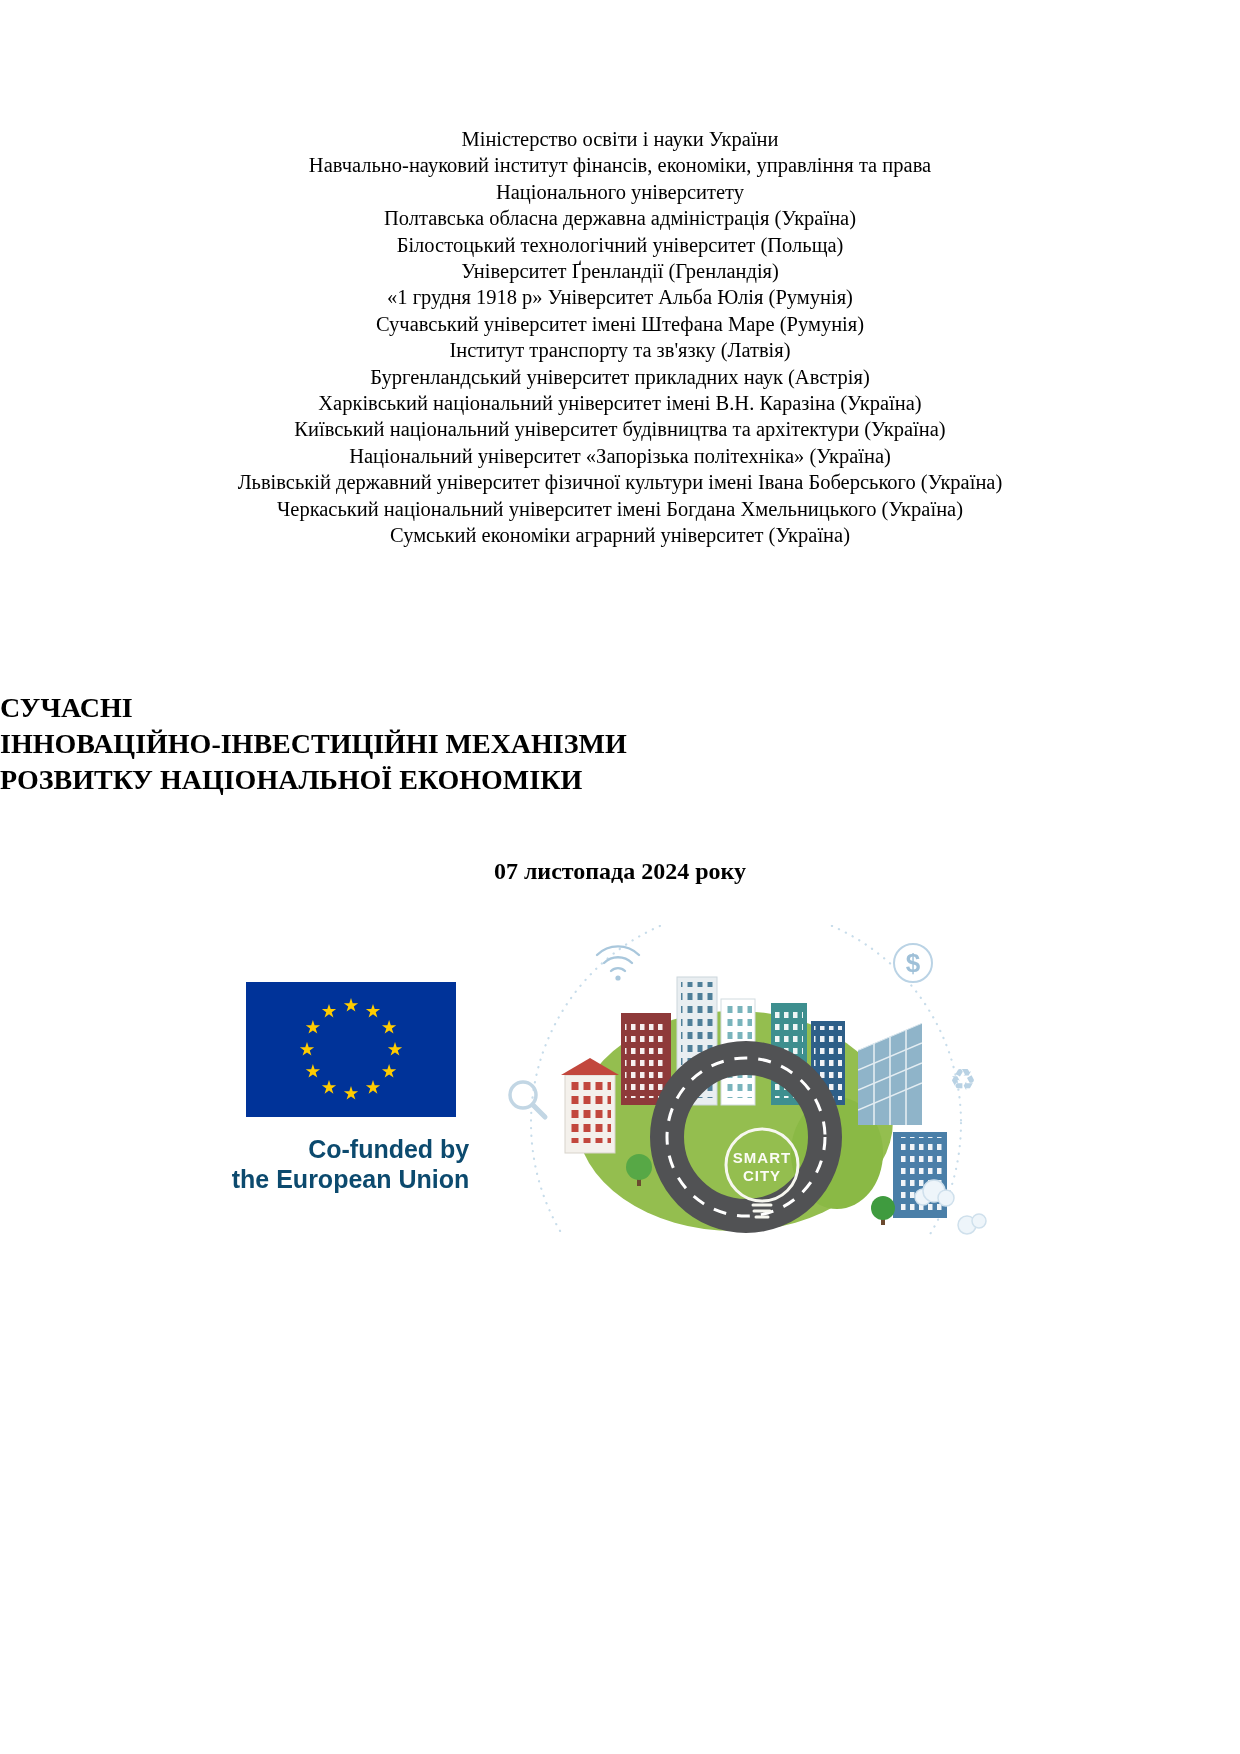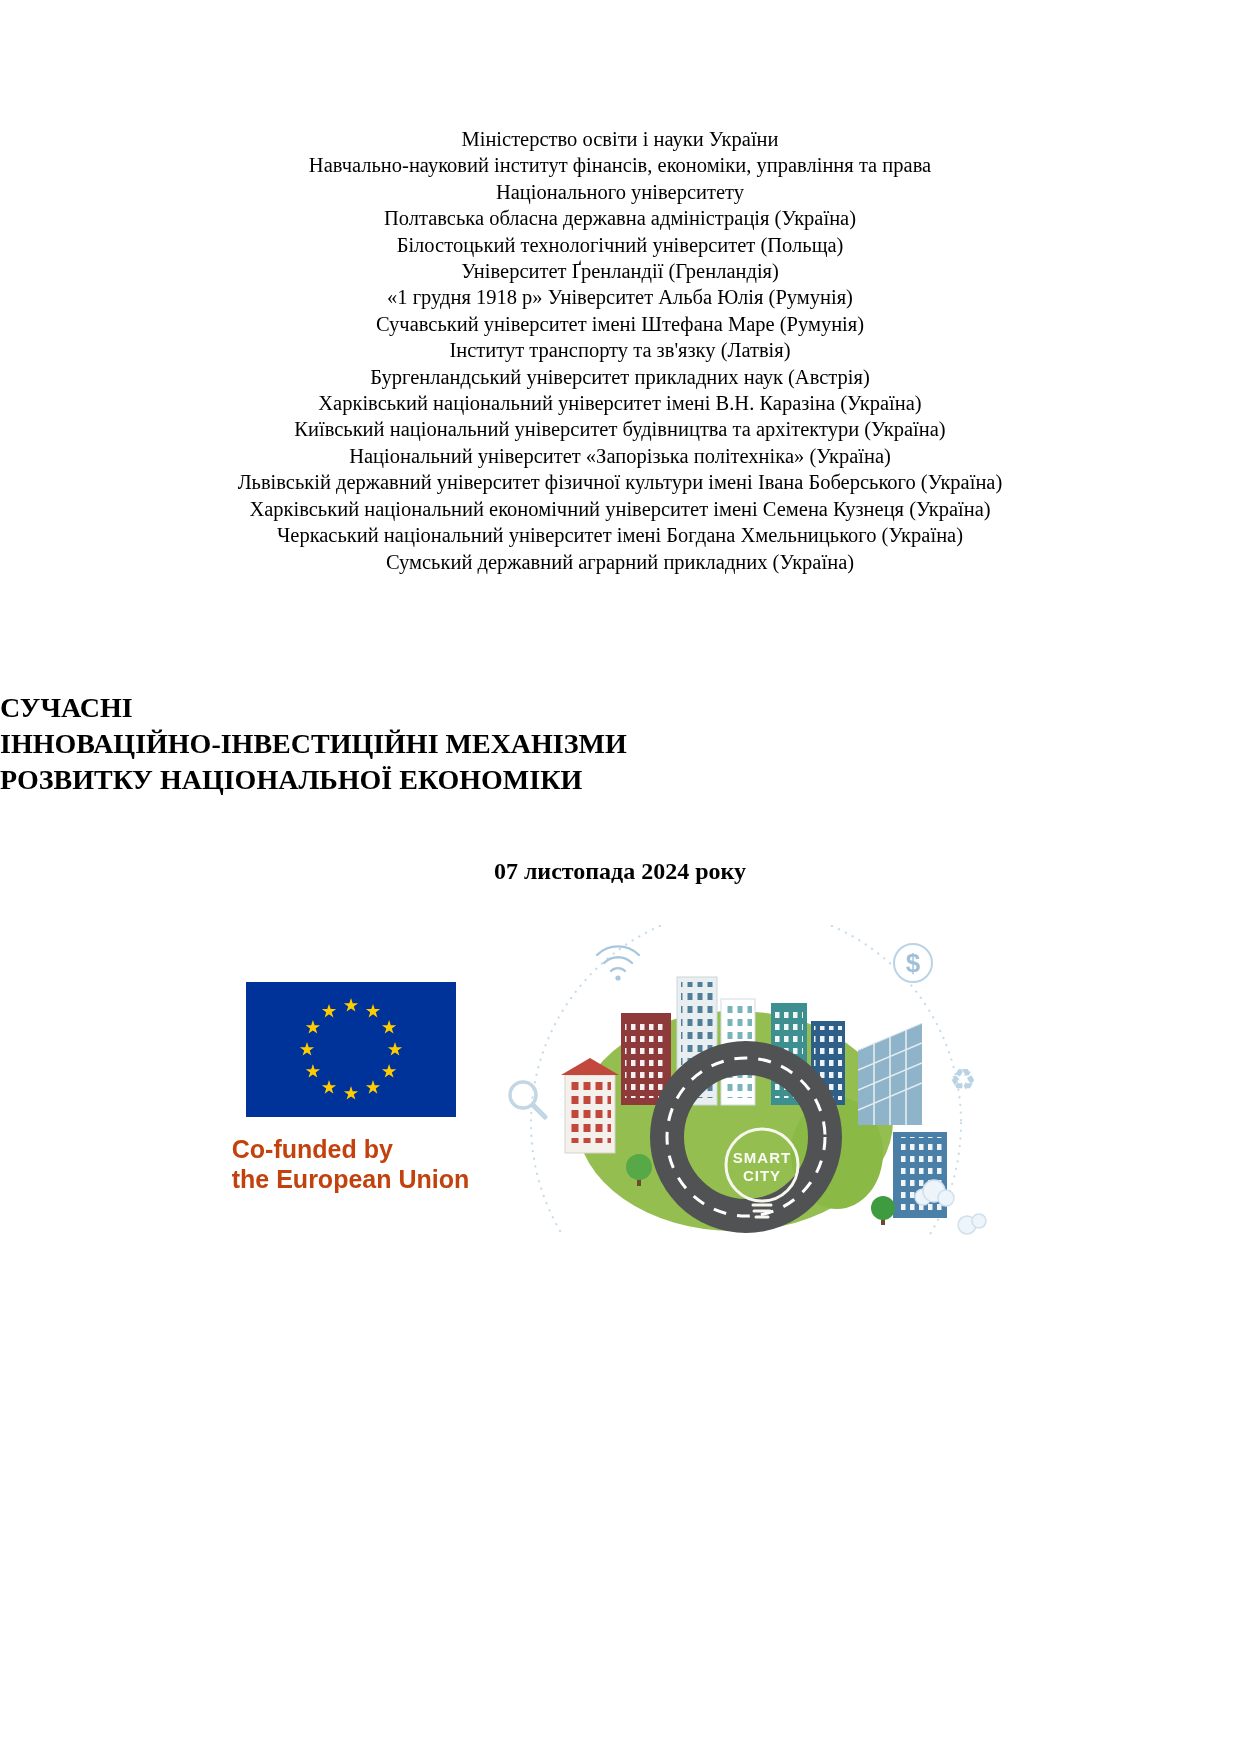--- a/index.html
+++ b/index.html
@@ -59,22 +59,22 @@
     flex-direction: column;
     align-items: center;
   }
   .eu-flag { display: block; }
   .eu-caption {
     margin-top: 17px;
     font-family: "Liberation Sans", sans-serif;
     font-weight: bold;
     font-size: 25px;
     line-height: 30px;
-    color: #c2410c;
-    text-align: left;
+    color: #0c4a6e;
+    text-align: right;
     white-space: nowrap;
   }
   .smart-city { display: block; }
   .bulb-text {
     font-family: "Liberation Sans", sans-serif;
     font-size: 15px;
     font-weight: 600;
     letter-spacing: 1px;
     fill: #fcfcf6;
     text-anchor: middle;
@@ -107,23 +107,22 @@
       <div class="org-line">Білостоцький технологічний університет (Польща)</div>
       <div class="org-line">Університет Ґренландії (Гренландія)</div>
       <div class="org-line">«1 грудня 1918 р» Університет Альба Юлія (Румунія)</div>
       <div class="org-line">Сучавський університет імені Штефана Маре (Румунія)</div>
       <div class="org-line">Інститут транспорту та зв'язку (Латвія)</div>
       <div class="org-line">Бургенландський університет прикладних наук (Австрія)</div>
       <div class="org-line">Харківський національний університет імені В.Н. Каразіна (Україна)</div>
       <div class="org-line">Київський національний університет будівництва та архітектури (Україна)</div>
       <div class="org-line">Національний університет «Запорізька політехніка» (Україна)</div>
       <div class="org-line">Львівській державний університет фізичної культури імені Івана Боберського (Україна)</div>
-      <div class="org-line">Харківський національний економічний університет імені Семена Кузнеця (Україна)</div>
       <div class="org-line">Черкаський національний університет імені Богдана Хмельницького (Україна)</div>
-      <div class="org-line">Сумський державний аграрний прикладних (Україна)</div>
+      <div class="org-line">Сумський економіки аграрний університет (Україна)</div>
     </div>
 
   <div class="title-block">
     <div>СУЧАСНІ</div>
     <div>ІННОВАЦІЙНО-ІНВЕСТИЦІЙНІ МЕХАНІЗМИ</div>
     <div>РОЗВИТКУ НАЦІОНАЛЬНОЇ ЕКОНОМІКИ</div>
   </div>
 
   <div class="date-line">07 листопада 2024 року</div>
 

